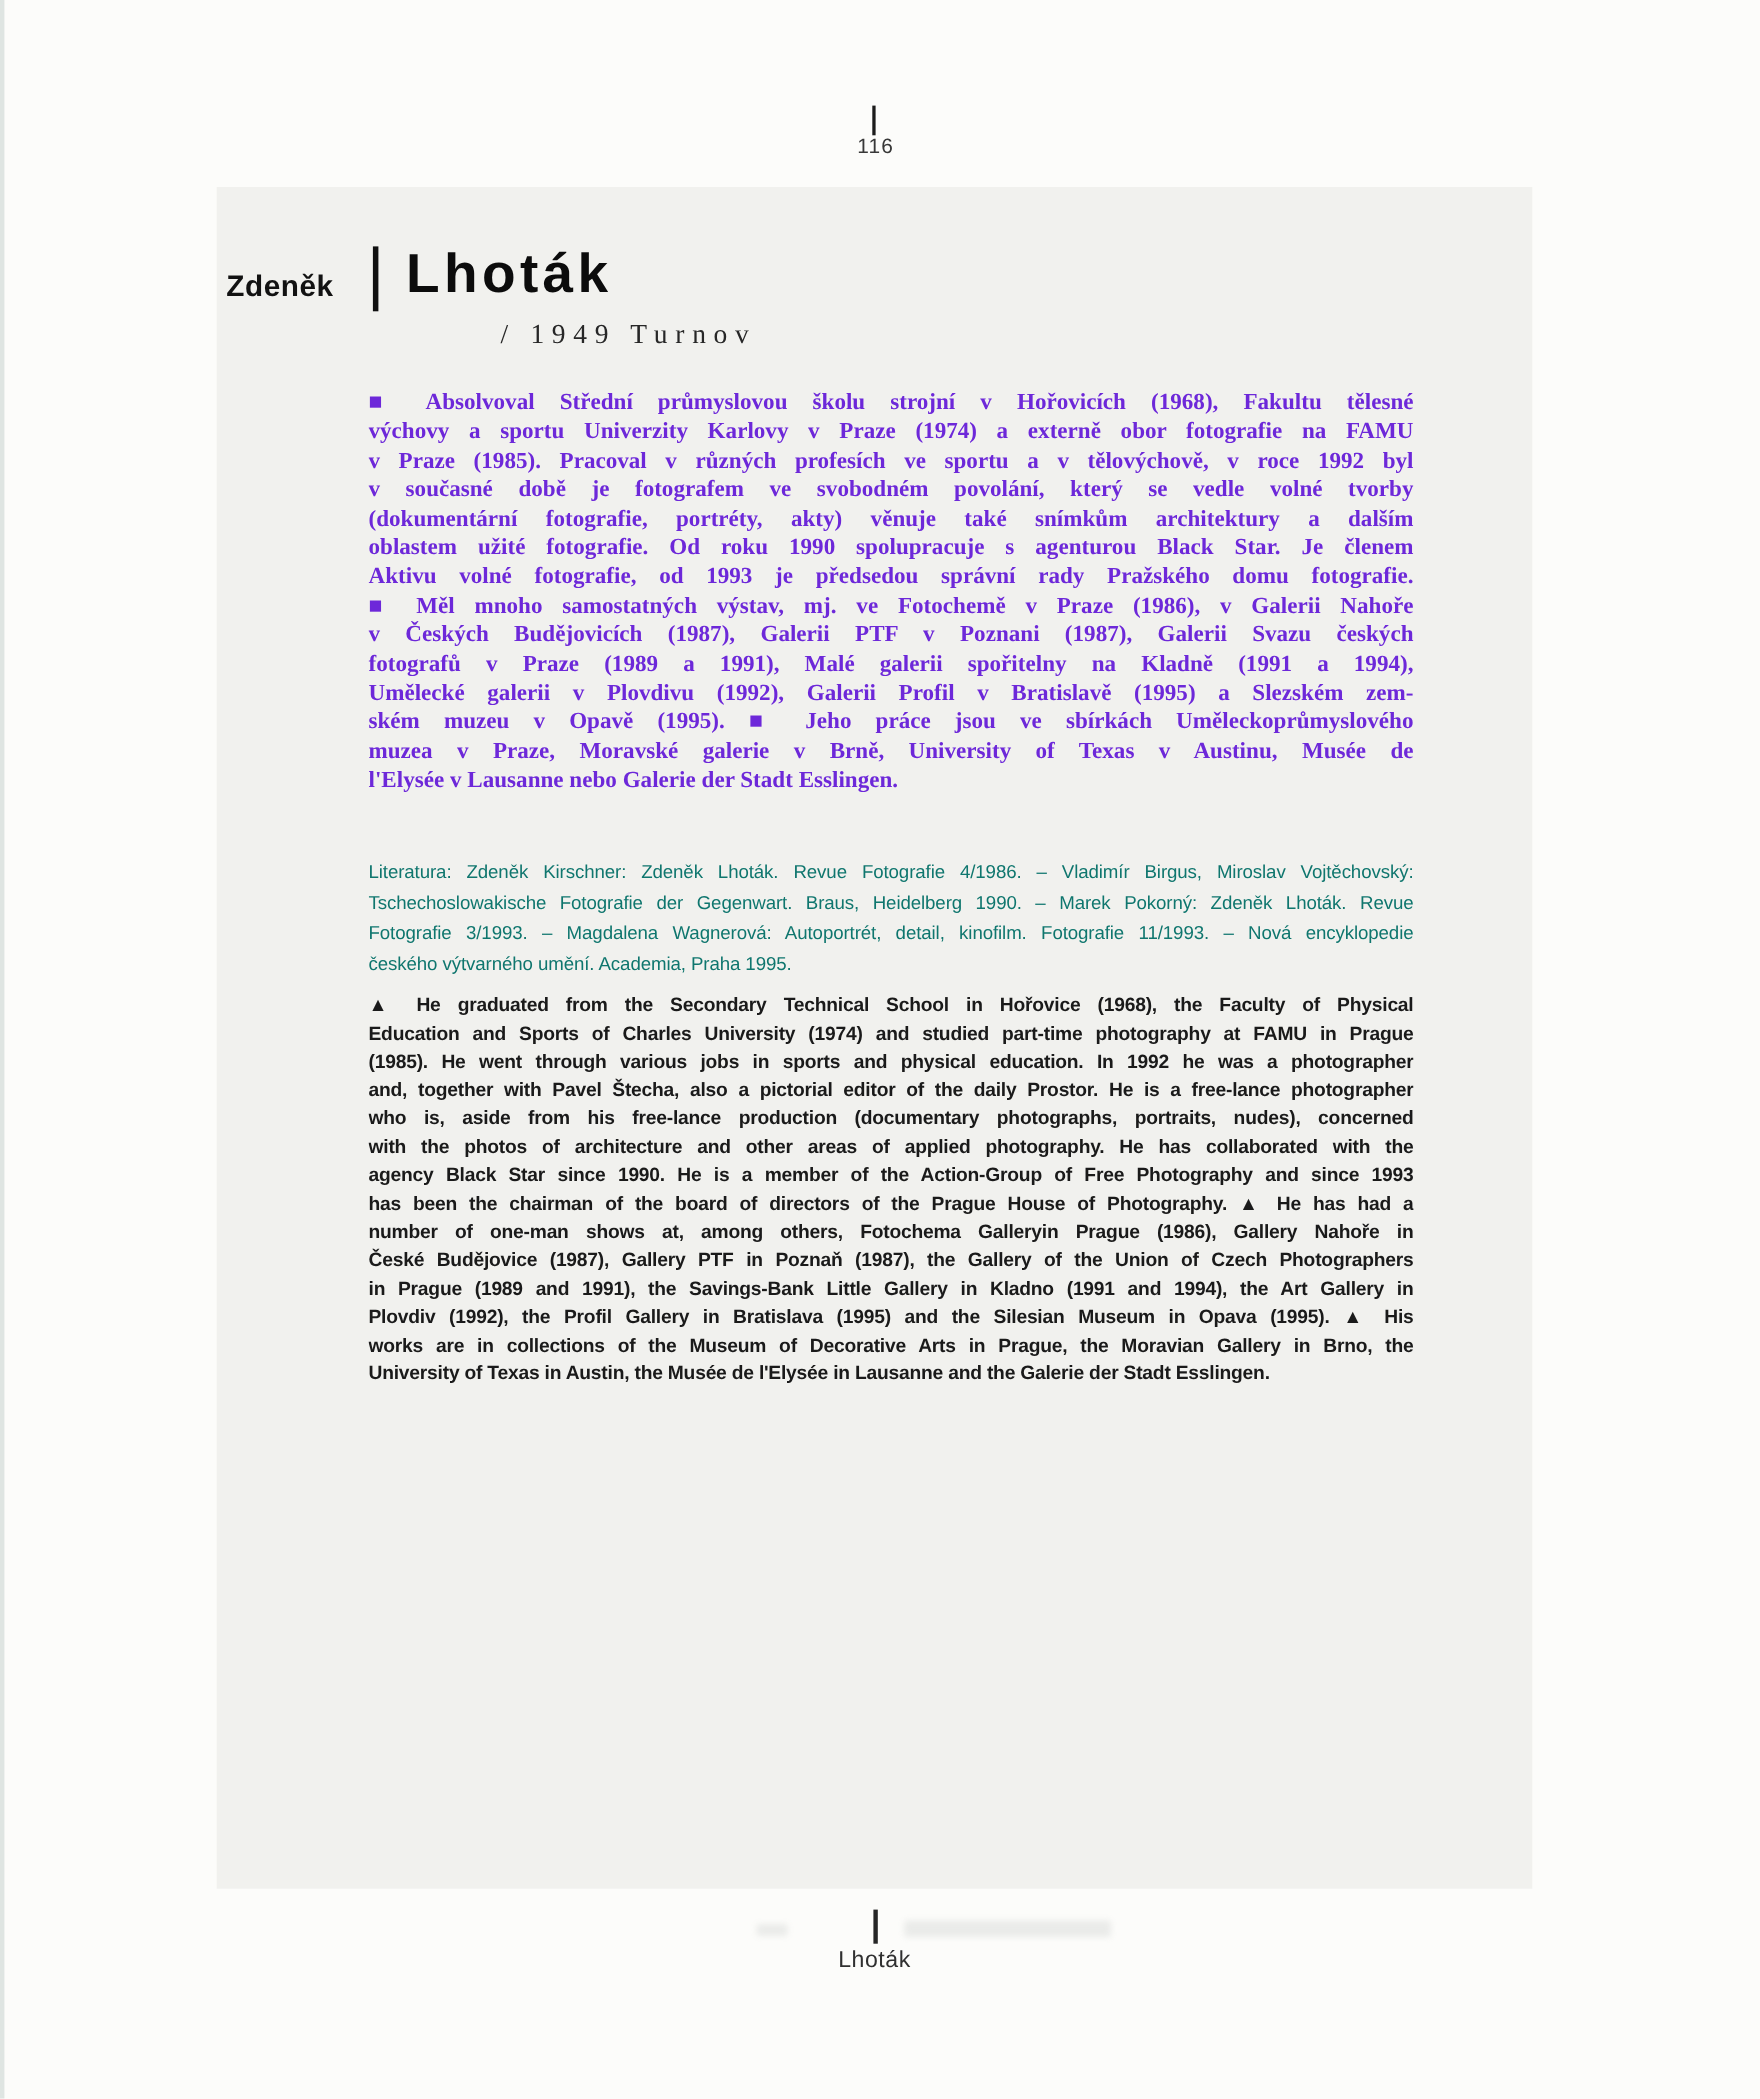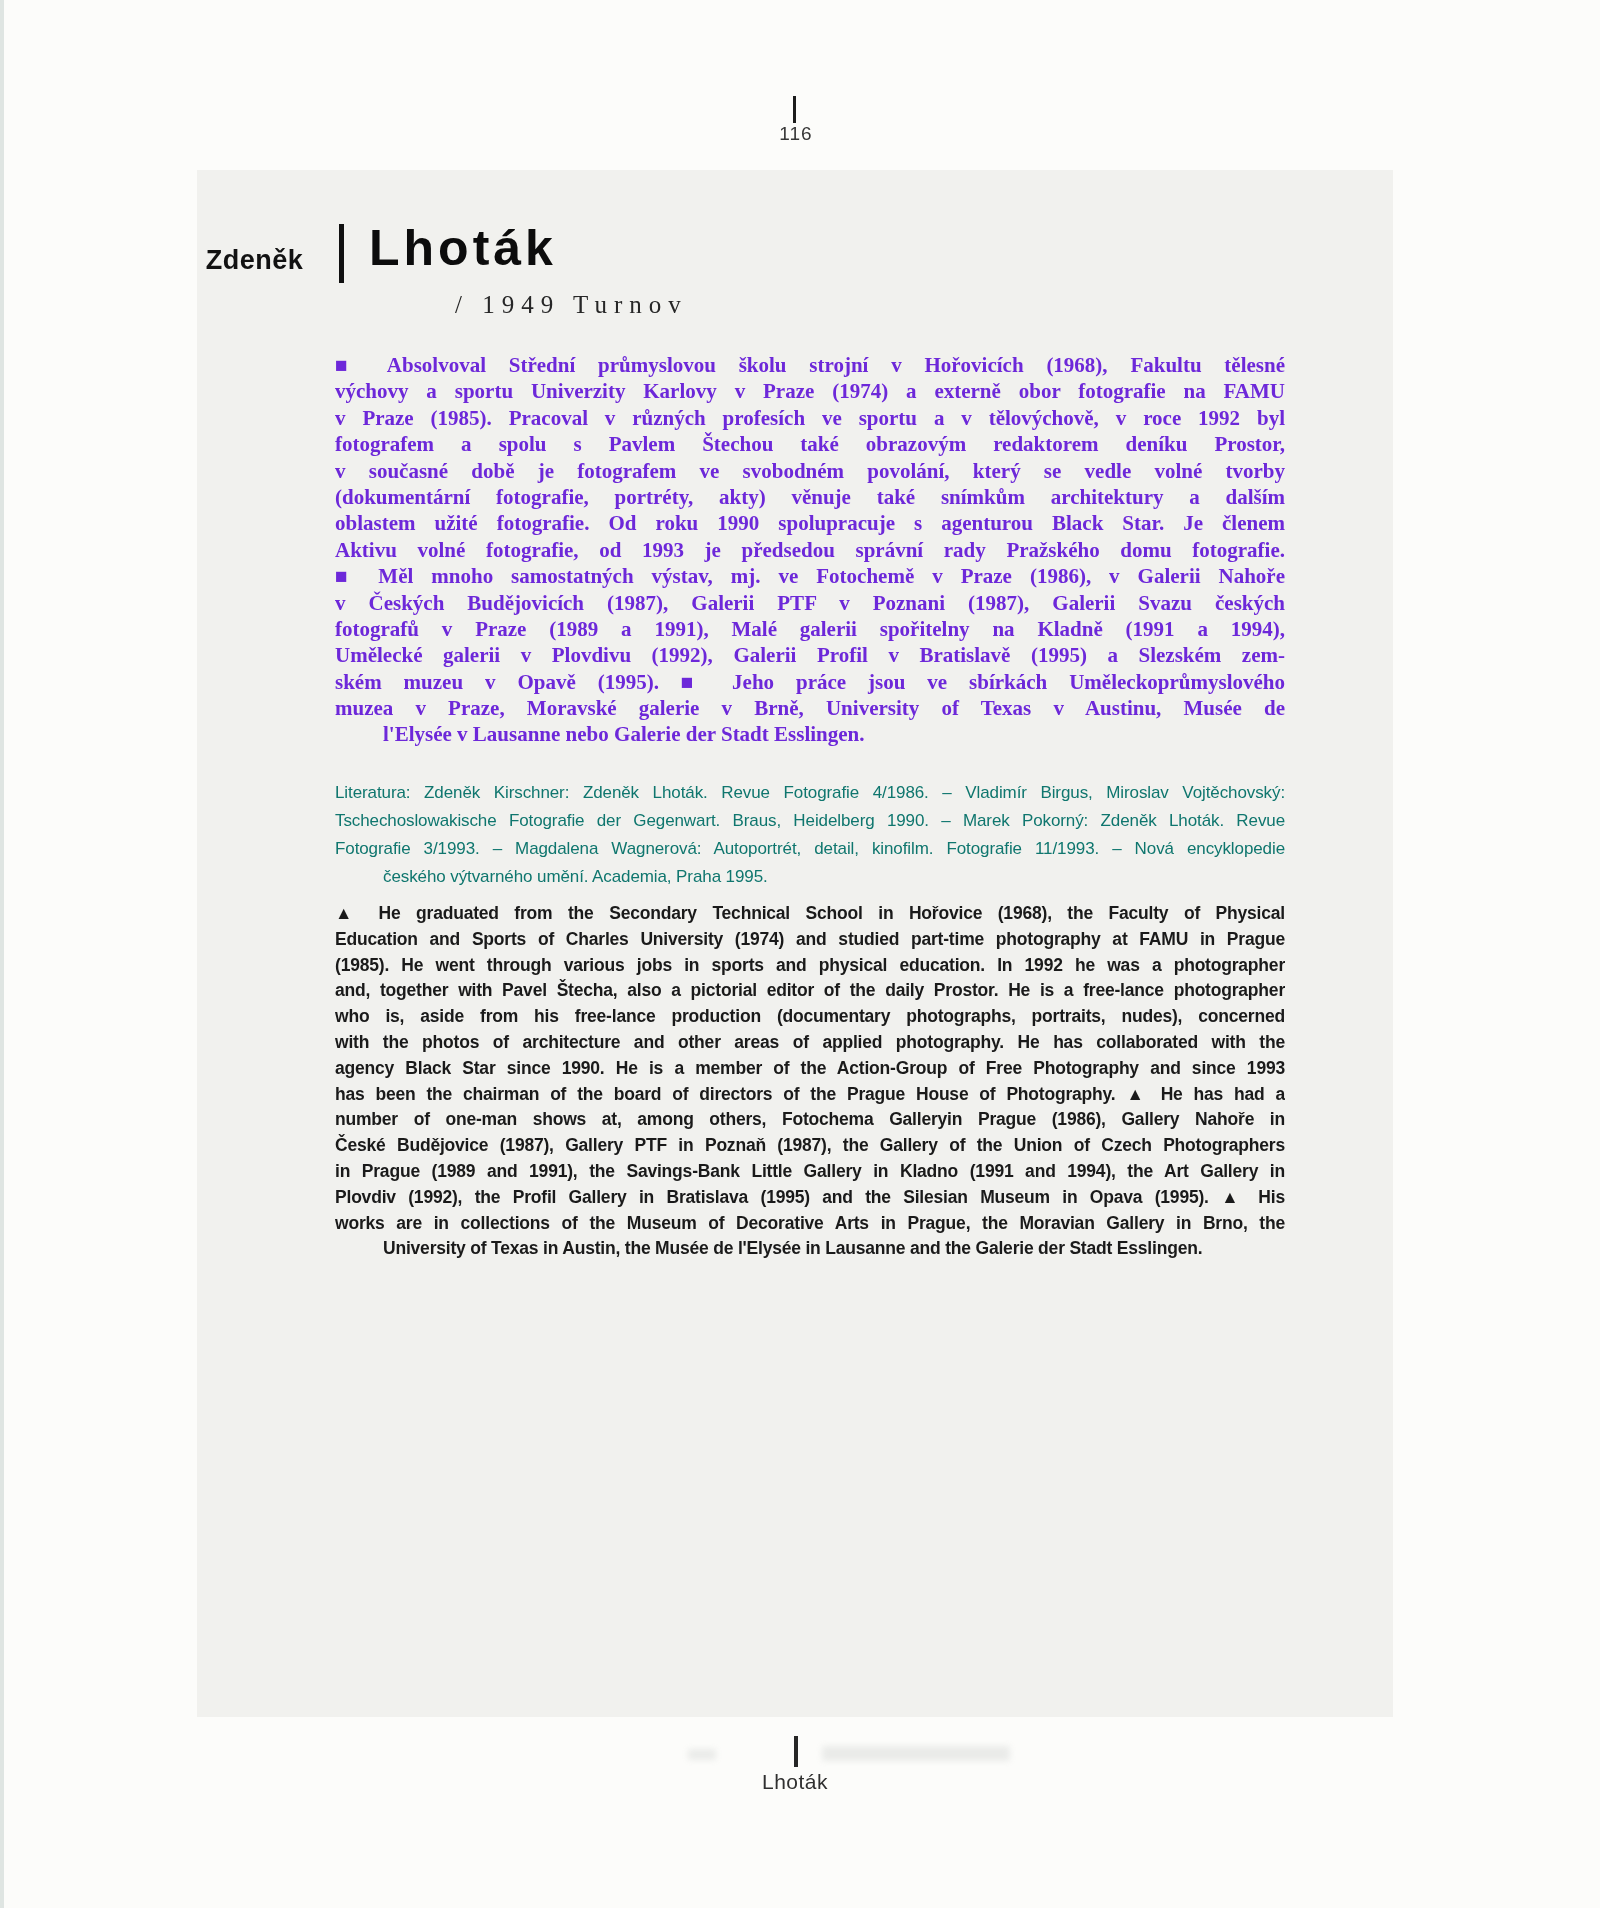--- a/index.html
+++ b/index.html
@@ -54,21 +54,21 @@
     font-size: 25px; color: #272727; letter-spacing: 7px;
   }
   
   .text-block { position: absolute; left: 335px; width: 950px; }
   .tline {
     text-align: justify;
     text-align-last: justify;
     overflow: hidden;
     white-space: nowrap;
   }
-  .tline-last { text-align-last: left; margin-left: 48px; }
+  .tline-last { text-align-last: left; }
   .czech-block {
     top: 352px;
     font-family: "Liberation Serif", serif;
     font-weight: bold;
     font-size: 21px; color: #6d28d9;
   }
   .czech-block .tline { line-height: 26.4px; height: 26.4px; }
   .literature-block {
     top: 779px;
     font-size: 17px; font-weight: 400; color: #0f766e; letter-spacing: -0.1px;
@@ -111,21 +111,20 @@
 
   <div class="first-name">Zdeněk</div>
   <div class="header-rule"></div>
   <div class="last-name">Lhoták</div>
   <div class="subtitle">/ 1949 Turnov</div>
 
   <div class="text-block czech-block">
       <div class="tline">■ Absolvoval Střední průmyslovou školu strojní v Hořovicích (1968), Fakultu tělesné</div>
       <div class="tline">výchovy a sportu Univerzity Karlovy v Praze (1974) a externě obor fotografie na FAMU</div>
       <div class="tline">v Praze (1985). Pracoval v různých profesích ve sportu a v tělovýchově, v roce 1992 byl</div>
-      <div class="tline">fotografem a spolu s Pavlem Štechou také obrazovým redaktorem deníku Prostor,</div>
       <div class="tline">v současné době je fotografem ve svobodném povolání, který se vedle volné tvorby</div>
       <div class="tline">(dokumentární fotografie, portréty, akty) věnuje také snímkům architektury a dalším</div>
       <div class="tline">oblastem užité fotografie. Od roku 1990 spolupracuje s agenturou Black Star. Je členem</div>
       <div class="tline">Aktivu volné fotografie, od 1993 je předsedou správní rady Pražského domu fotografie.</div>
       <div class="tline">■ Měl mnoho samostatných výstav, mj. ve Fotochemě v Praze (1986), v Galerii Nahoře</div>
       <div class="tline">v Českých Budějovicích (1987), Galerii PTF v Poznani (1987), Galerii Svazu českých</div>
       <div class="tline">fotografů v Praze (1989 a 1991), Malé galerii spořitelny na Kladně (1991 a 1994),</div>
       <div class="tline">Umělecké galerii v Plovdivu (1992), Galerii Profil v Bratislavě (1995) a Slezském zem-</div>
       <div class="tline">ském muzeu v Opavě (1995). ■ Jeho práce jsou ve sbírkách Uměleckoprůmyslového</div>
       <div class="tline">muzea v Praze, Moravské galerie v Brně, University of Texas v Austinu, Musée de</div>

